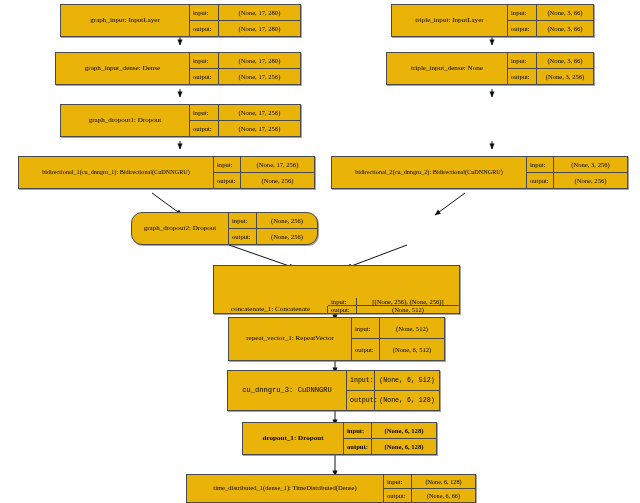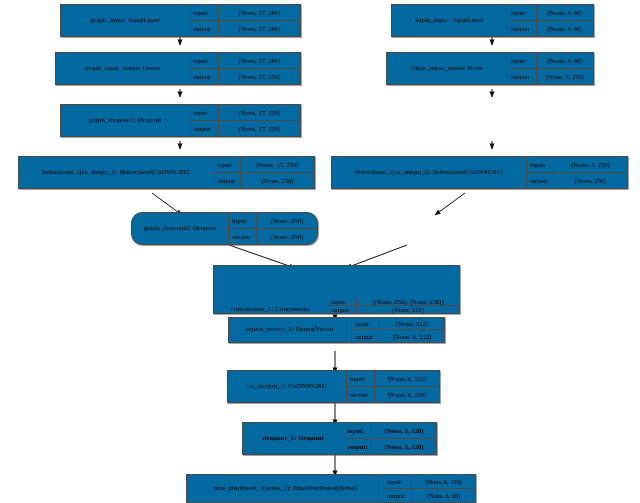--- a/index.html
+++ b/index.html
@@ -10,21 +10,21 @@
     position:relative;
     overflow:hidden;
   }
   #canvas{position:absolute;left:0;top:0;width:640px;height:503px;}
   #edges{position:absolute;left:0;top:0;width:640px;height:503px;}
 
   .node{
     position:absolute;
     display:flex;
     border:1px solid #4a4a4a;
-    background:#0369a1;
+    background:#eab308;
     box-sizing:border-box;
     box-shadow:1px 1px 0 rgba(90,90,90,0.55);
   }
   .node .name{
     display:flex;align-items:center;justify-content:center;
     text-align:center;
     padding:0 4px;
     border-right:1px solid #4a4a4a;
     box-sizing:border-box;
     line-height:1.05;
@@ -207,35 +207,35 @@
         <div class="iolabel t65" style="width:29px;">input:</div>
         <div class="ioval t65">[(None, 256), (None, 256)]</div>
       </div>
       <div class="iorow">
         <div class="iolabel t65" style="width:29px;">output:</div>
         <div class="ioval t65">(None, 512)</div>
       </div>
     </div>
   </div>
 
-  <div class="node" style="left:228px;top:317px;width:217px;height:26px;">
+  <div class="node" style="left:228px;top:317px;width:217px;height:44px;">
     <div class="name t7" style="width:123px;">repeat_vector_1: RepeatVector</div>
     <div class="io" style="width:92px;">
       <div class="iorow top">
         <div class="iolabel t65" style="width:28px;">input:</div>
         <div class="ioval t65">(None, 512)</div>
       </div>
       <div class="iorow">
         <div class="iolabel t65" style="width:28px;">output:</div>
         <div class="ioval t65">(None, 6, 512)</div>
       </div>
     </div>
   </div>
 
-  <div class="node" style="left:227px;top:370px;width:213px;height:33px;">
+  <div class="node" style="left:227px;top:370px;width:213px;height:41px;font-family:Liberation Mono, monospace;">
     <div class="name t7" style="width:119px;">cu_dnngru_3: CuDNNGRU</div>
     <div class="io" style="width:92px;">
       <div class="iorow top">
         <div class="iolabel t65" style="width:28px;">input:</div>
         <div class="ioval t65">(None, 6, 512)</div>
       </div>
       <div class="iorow">
         <div class="iolabel t65" style="width:28px;">output:</div>
         <div class="ioval t65">(None, 6, 128)</div>
       </div>

